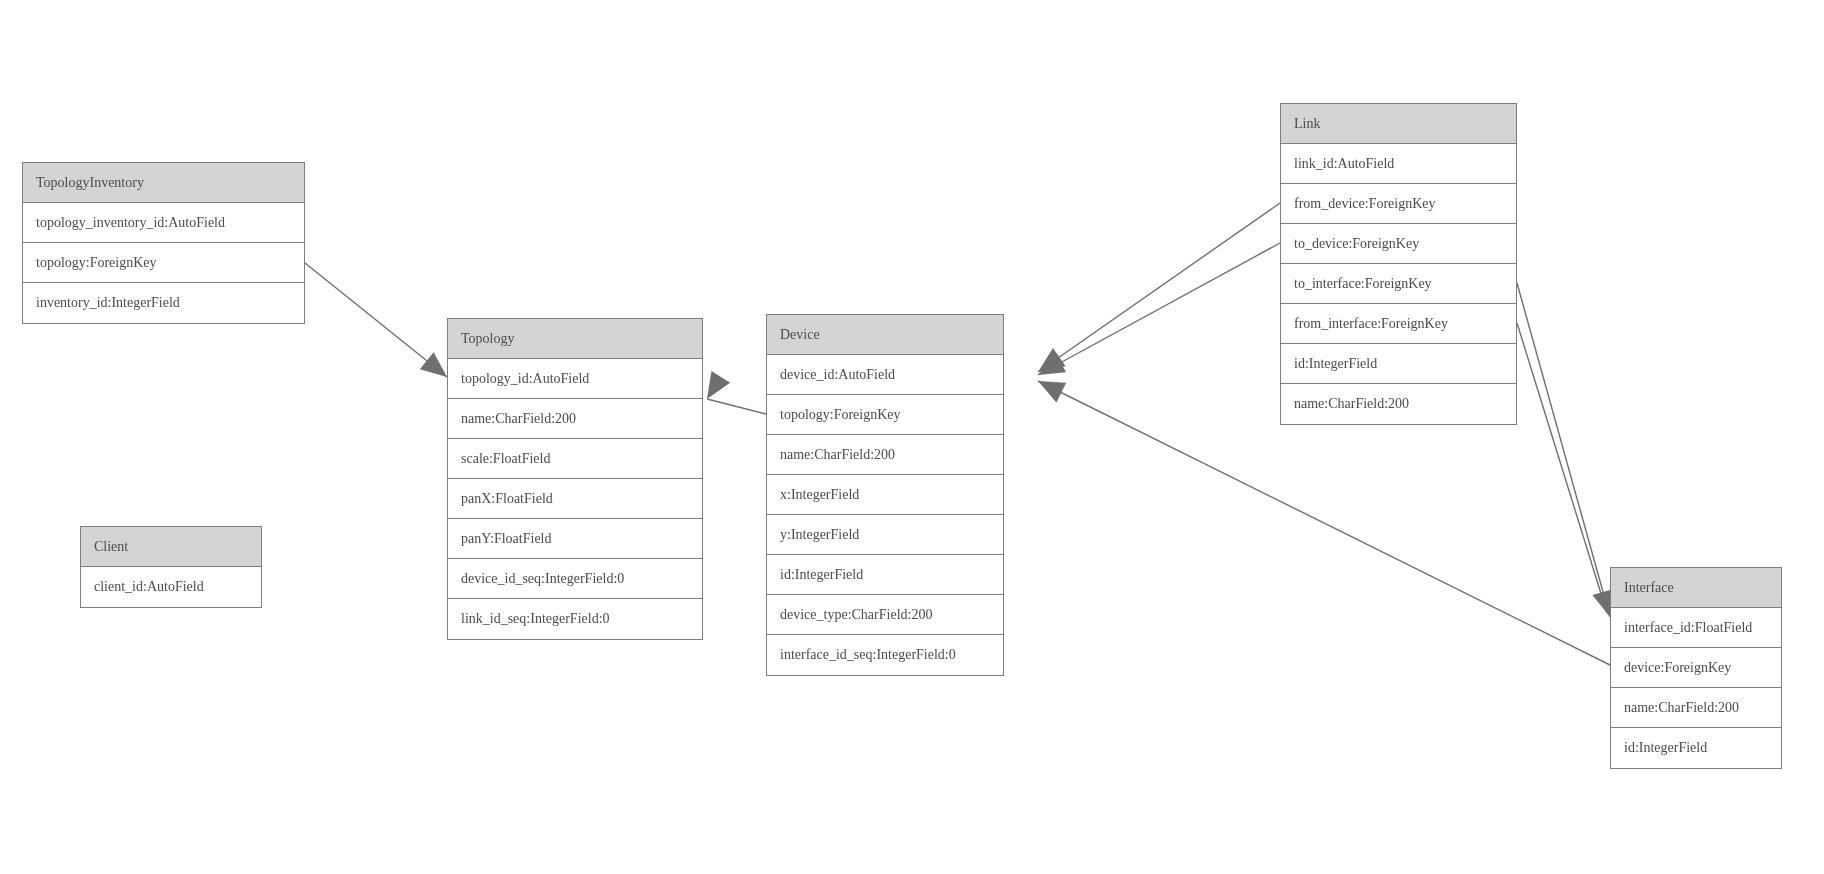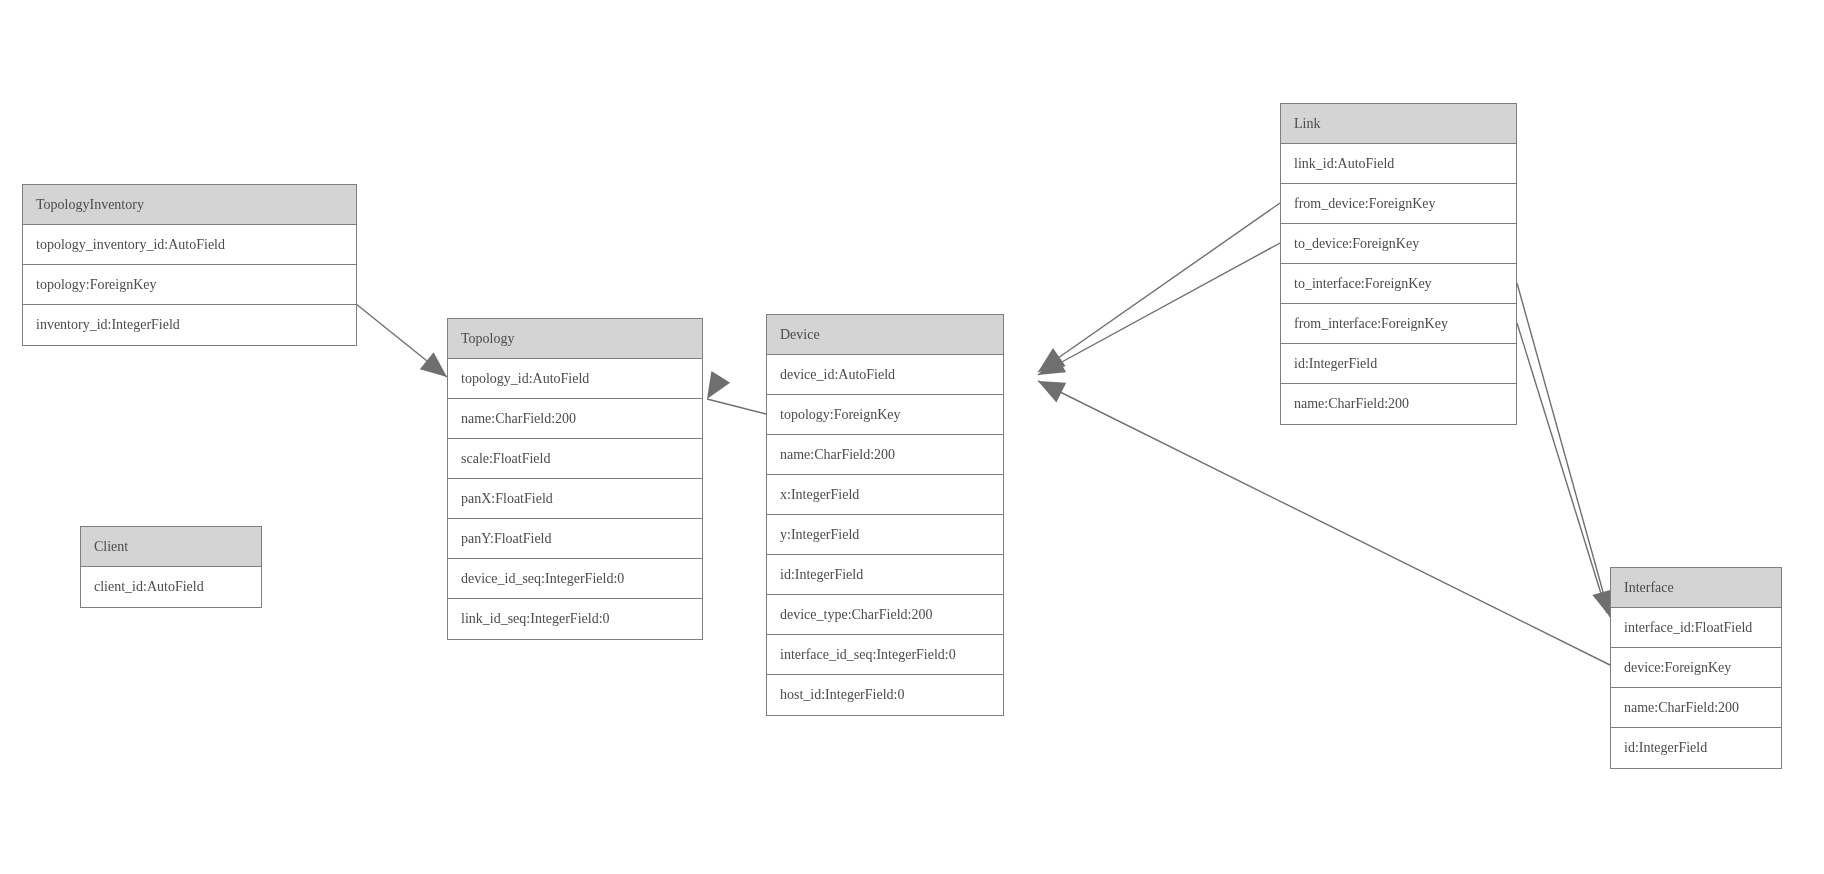--- a/index.html
+++ b/index.html
@@ -76,21 +76,21 @@
       <polygon points="1038,372 1065.6146471021586,366.13218393069087 1053.01849228363,348.0950864982418" fill="#6f6f6f"></polygon>
       <line x1="1280" y1="243" x2="1038" y2="375" stroke="#6f6f6f" stroke-width="1.4"></line>
       <polygon points="1038,375 1066.0926583332605,372.2066959043633 1055.5579114582877,352.89299330024687" fill="#6f6f6f"></polygon>
       <line x1="1610" y1="665" x2="1038" y2="381" stroke="#6f6f6f" stroke-width="1.4"></line>
       <polygon points="1038,381 1056.3958148053807,402.41480790588923 1066.1793567618006,382.7099276274664" fill="#6f6f6f"></polygon>
       <line x1="1517" y1="283" x2="1610" y2="617" stroke="#6f6f6f" stroke-width="1.4"></line>
       <polygon points="1610,617 1613.6226666498364,589.0022092595833 1592.4289130327993,594.9034640092374" fill="#6f6f6f"></polygon>
       <line x1="1517" y1="323" x2="1607" y2="613" stroke="#6f6f6f" stroke-width="1.4"></line>
     </svg>
   <div class="entity-layer">
-      <div class="entity" style="left: 22px; top: 162px; width: 335px; margin-top: 22px;">
+      <div class="entity" style="left: 22px; top: 162px; width: 283px;">
         <div class="entity-header">TopologyInventory</div>
         <div class="entity-row">topology_inventory_id:AutoField</div>
         <div class="entity-row">topology:ForeignKey</div>
         <div class="entity-row">inventory_id:IntegerField</div>
       </div>
       <div class="entity" style="left: 447px; top: 318px; width: 256px;">
         <div class="entity-header">Topology</div>
         <div class="entity-row">topology_id:AutoField</div>
         <div class="entity-row">name:CharField:200</div>
         <div class="entity-row">scale:FloatField</div>
@@ -106,21 +106,20 @@
       <div class="entity" style="left: 766px; top: 314px; width: 238px;">
         <div class="entity-header">Device</div>
         <div class="entity-row">device_id:AutoField</div>
         <div class="entity-row">topology:ForeignKey</div>
         <div class="entity-row">name:CharField:200</div>
         <div class="entity-row">x:IntegerField</div>
         <div class="entity-row">y:IntegerField</div>
         <div class="entity-row">id:IntegerField</div>
         <div class="entity-row">device_type:CharField:200</div>
         <div class="entity-row">interface_id_seq:IntegerField:0</div>
-        <div class="entity-row">host_id:IntegerField:0</div>
       </div>
       <div class="entity" style="left: 1280px; top: 103px; width: 237px;">
         <div class="entity-header">Link</div>
         <div class="entity-row">link_id:AutoField</div>
         <div class="entity-row">from_device:ForeignKey</div>
         <div class="entity-row">to_device:ForeignKey</div>
         <div class="entity-row">to_interface:ForeignKey</div>
         <div class="entity-row">from_interface:ForeignKey</div>
         <div class="entity-row">id:IntegerField</div>
         <div class="entity-row">name:CharField:200</div>

